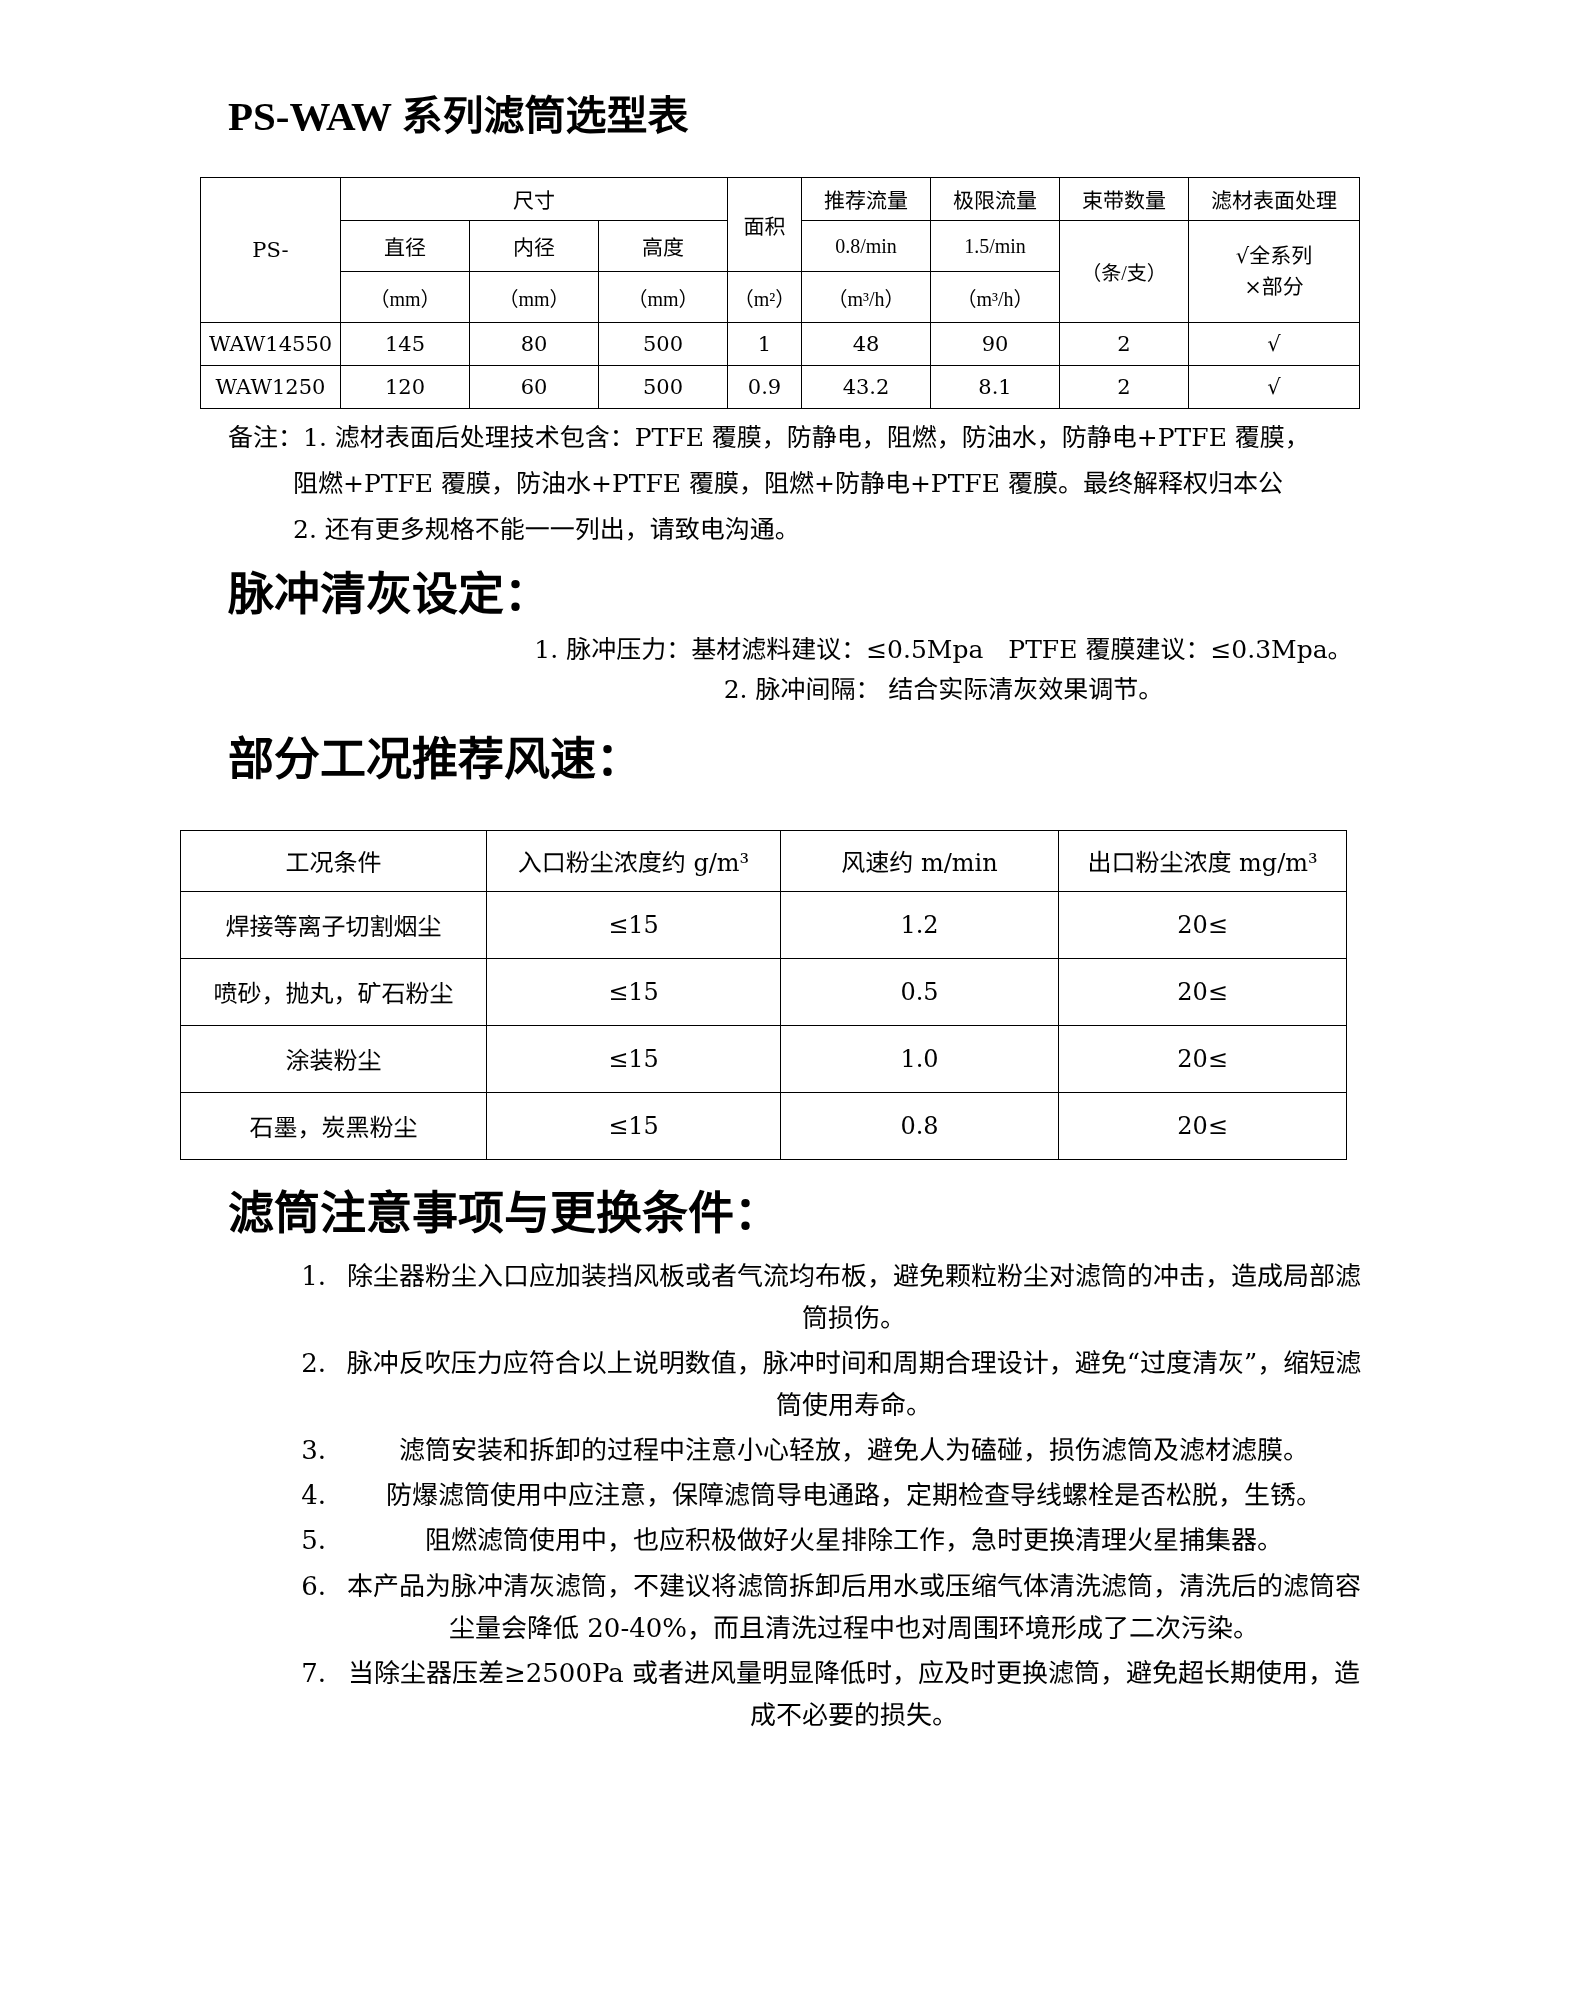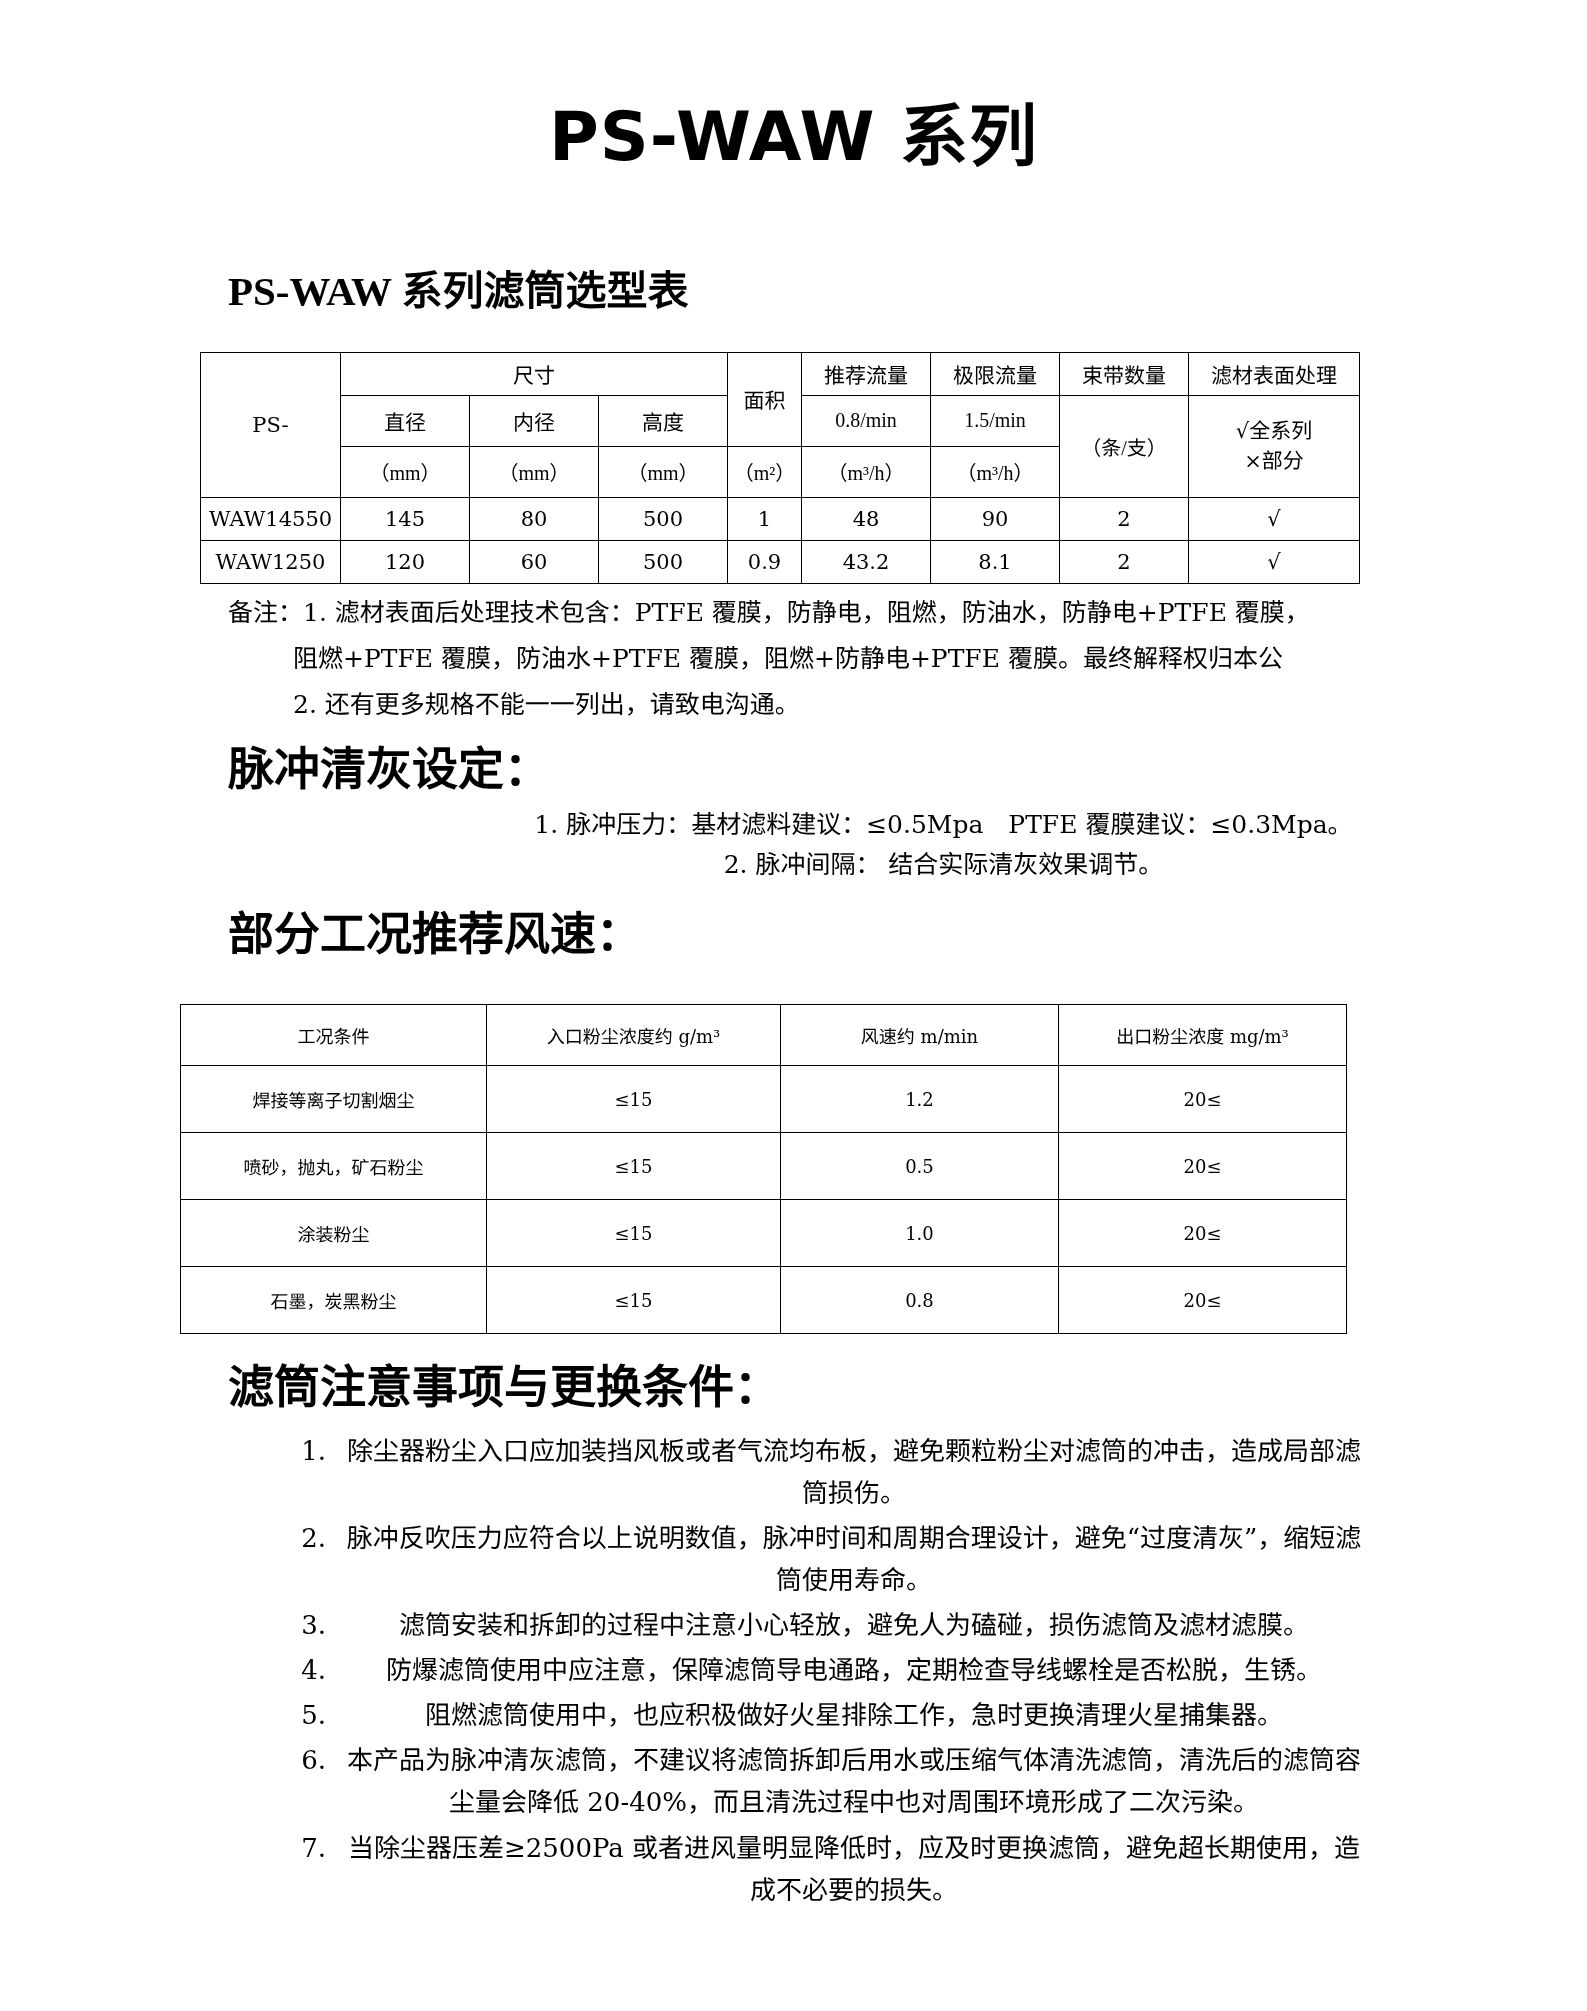--- a/index.html
+++ b/index.html
@@ -89,21 +89,21 @@
     font-size: 25px;
     line-height: 1.6;
     margin: 8px 0 0 0;
   }
   .sub-list .item { margin-left: 300px; text-align: center; }
 
   
   #windspeed-table {
     width: 1166px;
     margin: 42px 0 0 180px;
-    font-size: 18px;
+    font-size: 24px;
     border-radius: 19px;
   }
   #windspeed-table td { height: 62px; }
   #windspeed-table td.hdr { height: 56px; }
 
   
   ol.notice {
     list-style: none;
     counter-reset: notice;
     margin: 14px 0 0 0;
@@ -126,21 +126,20 @@
     top: 0;
     width: 40px;
     text-align: right;
   }
 </style>
 </head>
 <body>
 
 <div class="page">
 
-  <h1 class="doc-title">PS-WAW 系列</h1>
 
   <h2 class="section-title h2">PS-WAW 系列滤筒选型表</h2>
 
   <table class="grid" id="selection-table">
     <colgroup>
       <col style="width:140px">
       <col style="width:129px">
       <col style="width:129px">
       <col style="width:129px">
       <col style="width:74px">

